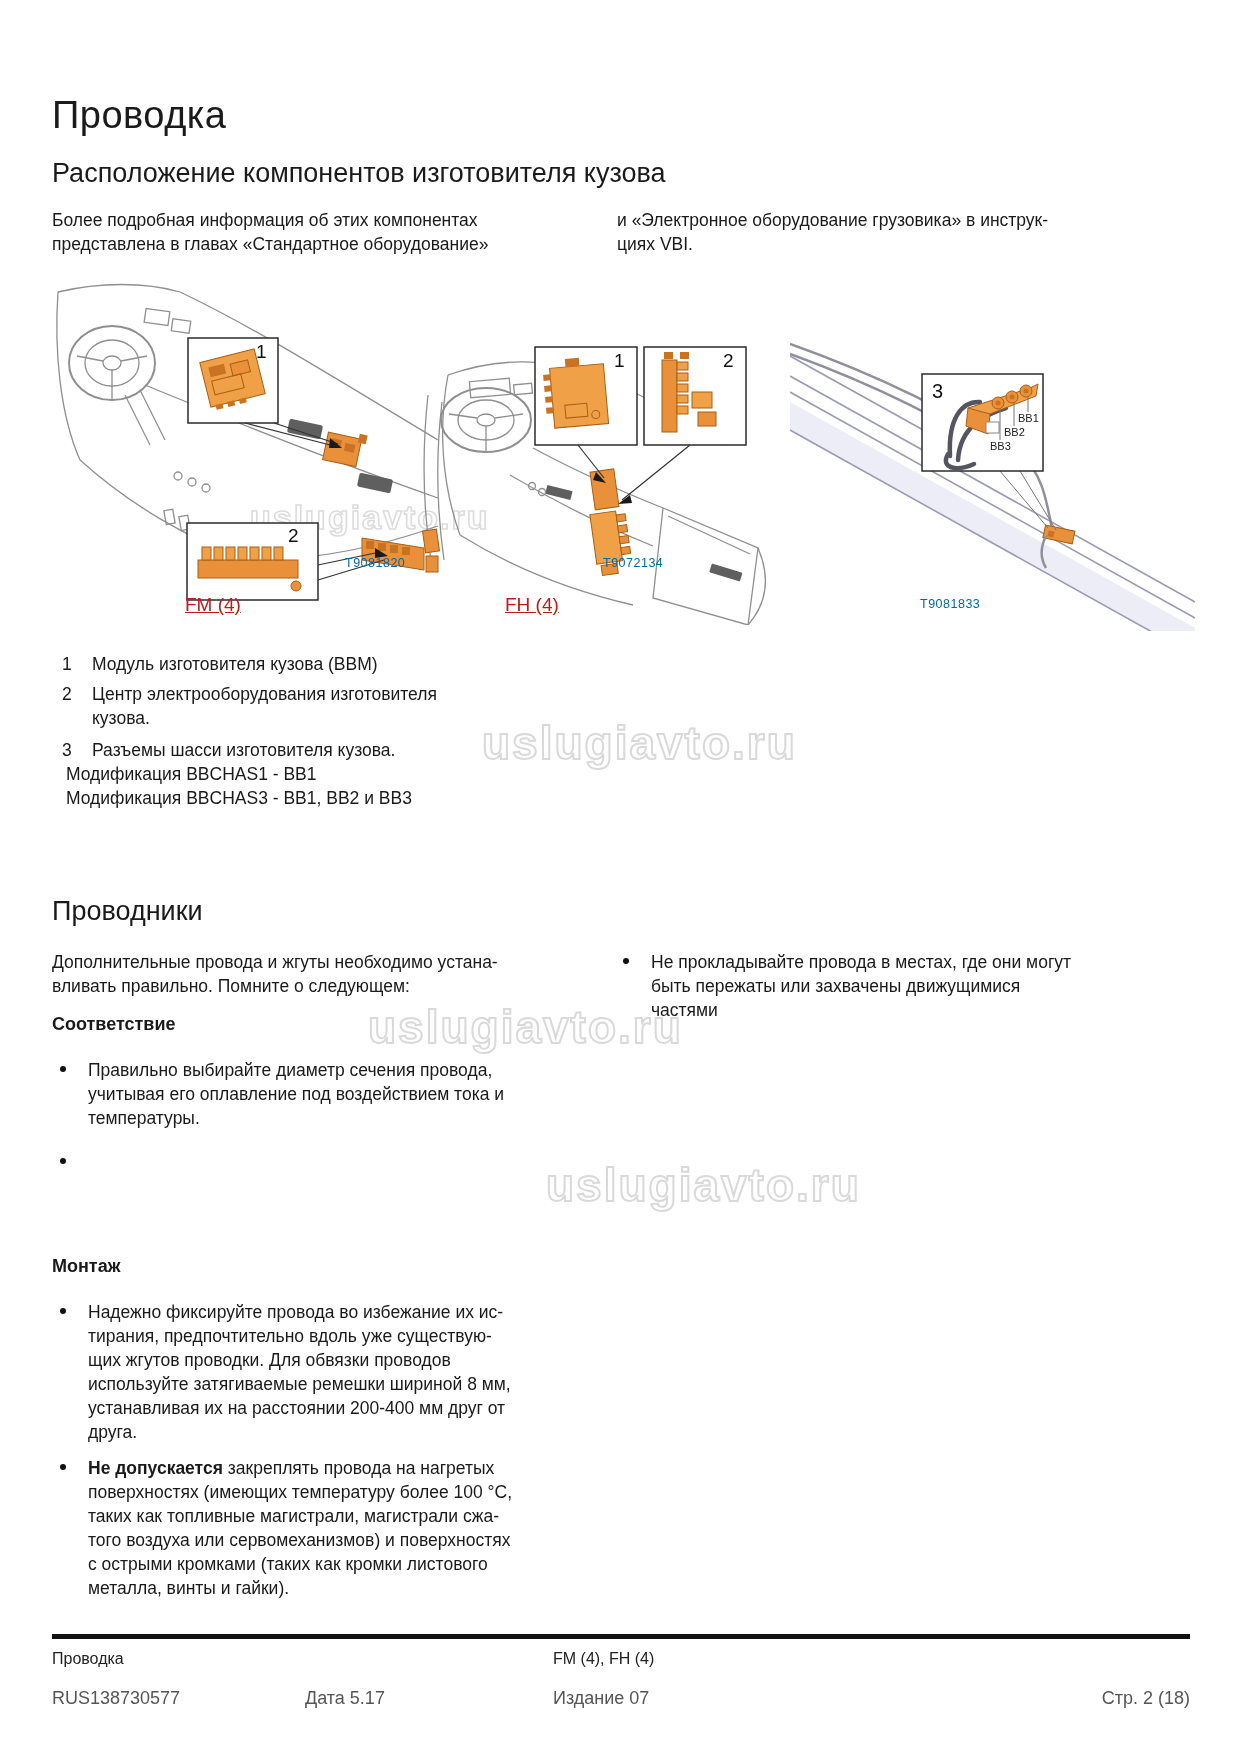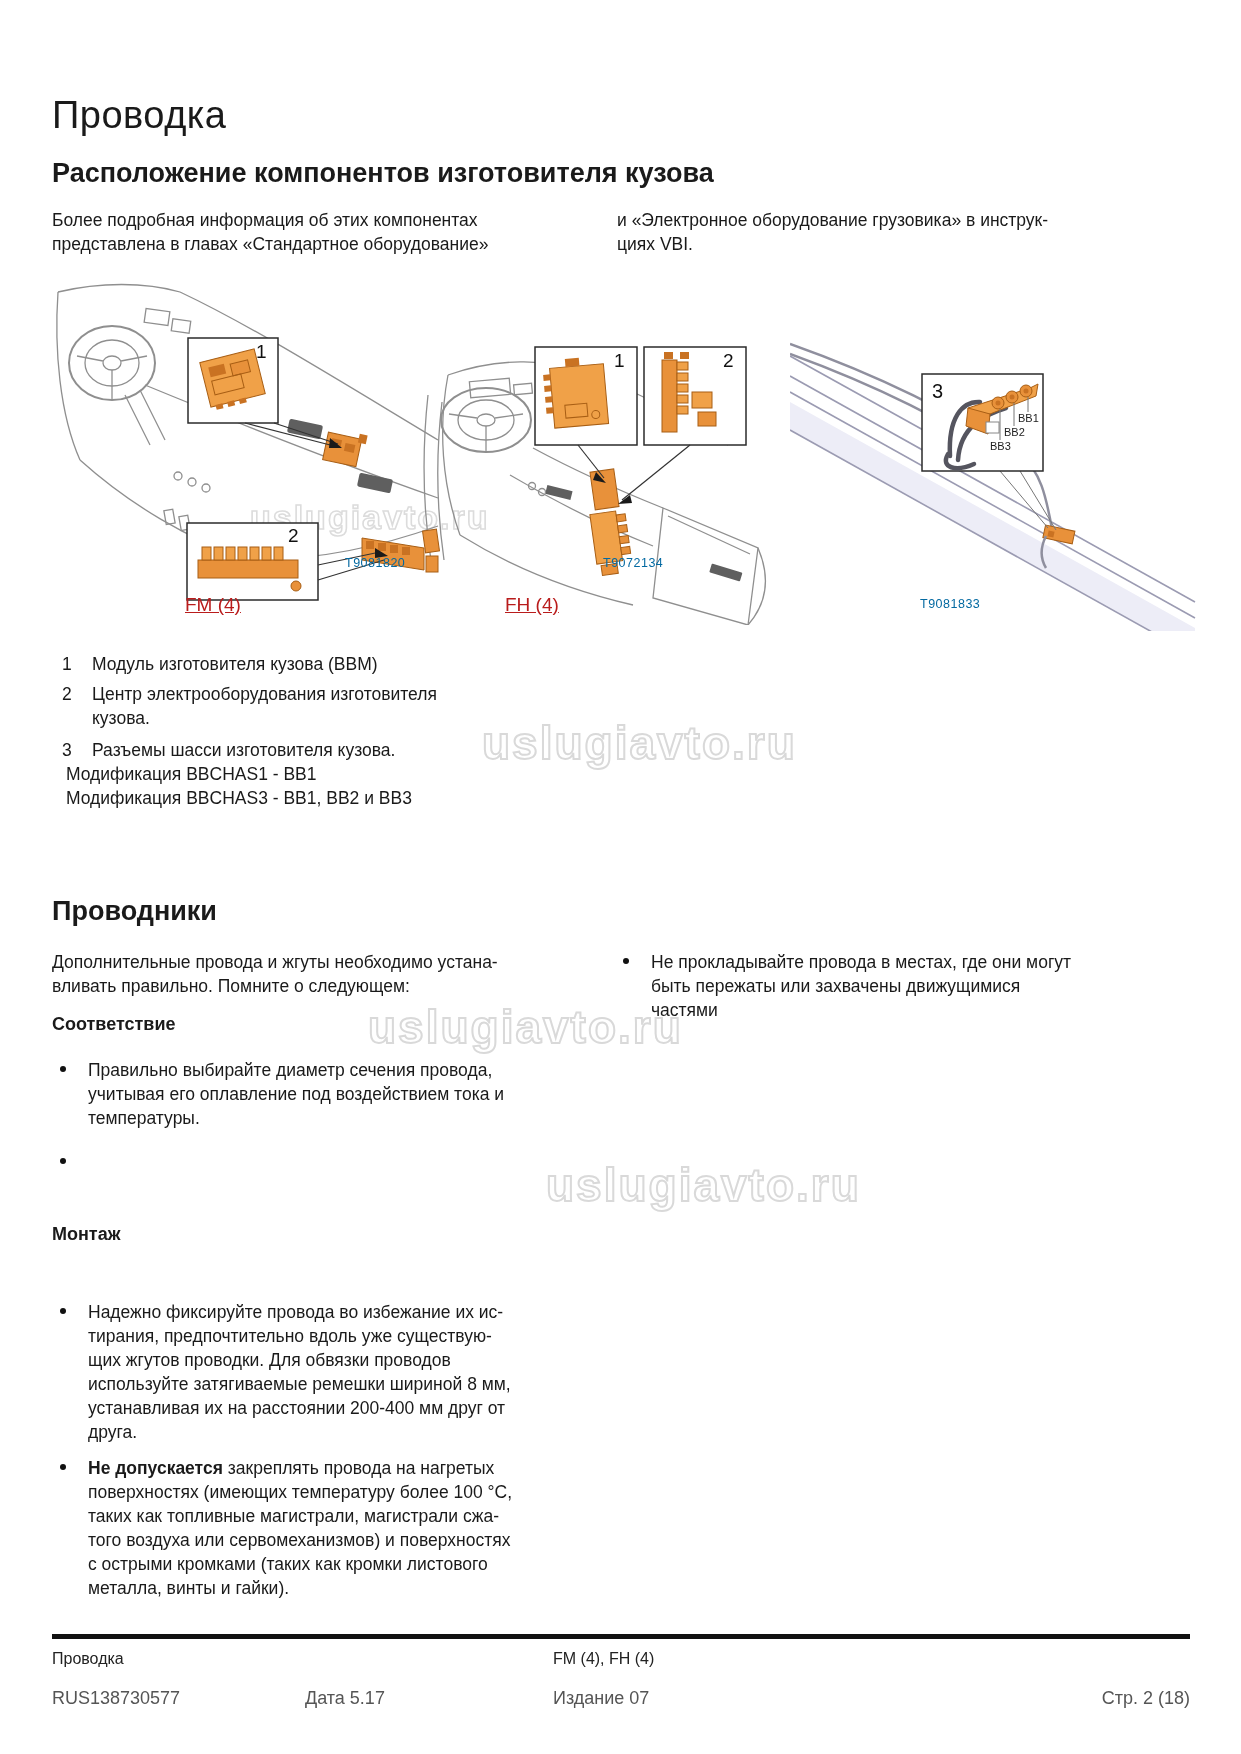--- a/index.html
+++ b/index.html
@@ -1,20 +1,20 @@
 <!DOCTYPE html>
 <html lang="ru"><head>
 <meta charset="utf-8">
 <style>
   html,body{margin:0;padding:0;background:#ffffff;}
   .page{position:relative;width:1241px;height:1754px;background:#fff;overflow:hidden;
         font-family:"Liberation Sans",sans-serif;color:#1a1a1a;}
   .abs{position:absolute;}
   .h1{font-size:38px;font-weight:400;letter-spacing:0.5px;margin:0;}
-  .h2{font-size:27px;font-weight:700;margin:0;}
+  .h2{font-size:27px;font-weight:400;margin:0;}
   .h3{font-size:18px;font-weight:700;margin:0;}
   .body{font-size:17.5px;line-height:24px;margin:0;white-space:pre-line;}
   .bul{display:flex;align-items:flex-start;}
   .dot{flex:0 0 auto;width:6px;height:6px;border-radius:50%;background:#111;margin:8px 22px 0 8px;}
   .lrow{display:flex;align-items:flex-start;}
   .lnum{flex:0 0 30px;font-size:17.5px;line-height:24px;}
   .figlabel{font-size:19px;color:#b91c1c;text-decoration:underline;}
   .imgid{font-size:12.5px;color:#0369a1;letter-spacing:0.5px;}
   .wm{font-weight:700;font-size:46px;letter-spacing:2px;color:#fff;
       -webkit-text-stroke:2px #d9d9d9;pointer-events:none;user-select:none;}
@@ -285,21 +285,21 @@
   <div class="abs bul" style="left:52px;top:1058px;width:510px;">
     <span class="dot"></span>
     <p class="body">Правильно выбирайте диаметр сечения провода,
 учитывая его оплавление под воздействием тока и
 температуры.</p>
   </div>
   <div class="abs bul" style="left:52px;top:1150px;width:510px;">
     <span class="dot"></span>
   </div>
 
-  <h3 class="abs h3" style="left:52px;top:1224px;text-align:right;">Монтаж</h3>
+  <h3 class="abs h3" style="left:52px;top:1256px;text-align:right;">Монтаж</h3>
 
   <div class="abs bul" style="left:52px;top:1300px;width:510px;">
     <span class="dot"></span>
     <p class="body">Надежно фиксируйте провода во избежание их ис-
 тирания, предпочтительно вдоль уже существую-
 щих жгутов проводки. Для обвязки проводов
 используйте затягиваемые ремешки шириной 8 мм,
 устанавливая их на расстоянии 200-400 мм друг от
 друга.</p>
   </div>

